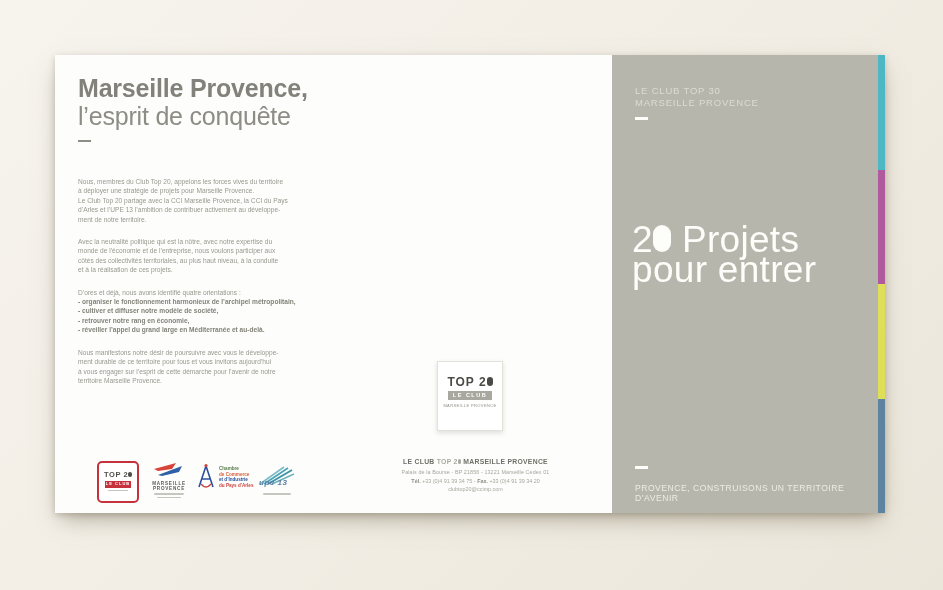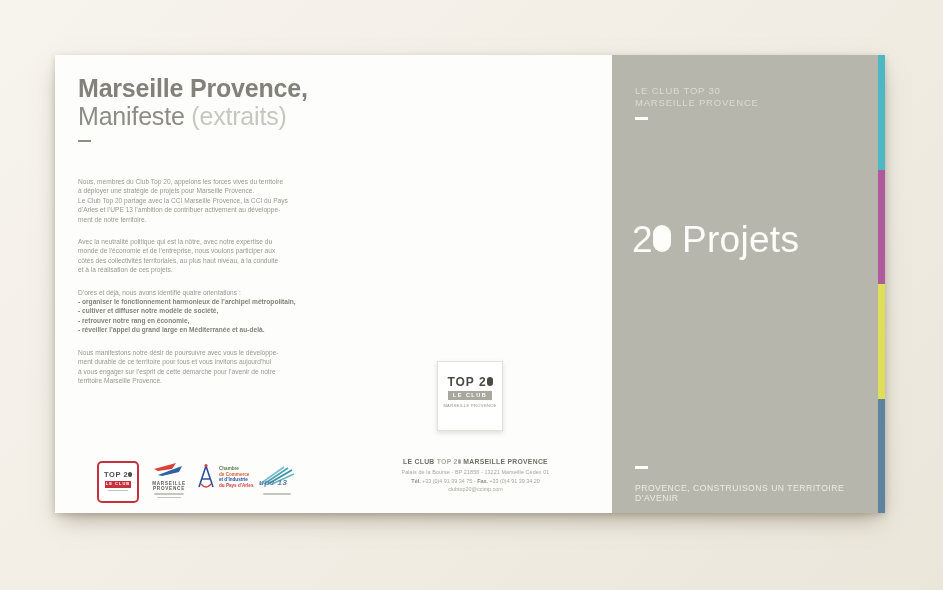--- a/index.html
+++ b/index.html
@@ -75,21 +75,21 @@
 </style>
 </head>
 <body>
 
 <div class="sheet">
 
   <div class="page-left">
 
     <div class="heading">
       <div class="h-bold">Marseille Provence,</div>
-      <div><span>Manifeste </span><span class="h-light">(extraits)</span></div>
+      <div>l’esprit de conquête</div>
       <div class="h-dash"></div>
     </div>
 
     <div class="bodytext">
       <div class="para pre">Nous, membres du Club Top 20, appelons les forces vives du territoire
 à déployer une stratégie de projets pour Marseille Provence.
 Le Club Top 20 partage avec la CCI Marseille Provence, la CCI du Pays
 d’Arles et l’UPE 13 l’ambition de contribuer activement au développe-
 ment de notre territoire.</div>
       <div class="para pre">Avec la neutralité politique qui est la nôtre, avec notre expertise du
@@ -169,20 +169,21 @@
 
   <div class="page-right">
     <div class="rp-header">
       <div>LE CLUB TOP 30</div>
       <div>MARSEILLE PROVENCE</div>
     </div>
     <div class="rp-dash d1"></div>
 
     <div class="rp-title">
       <div><span>2</span><span class="pill"></span><span> Projets</span></div>
+      <div>pour entrer</div>
     </div>
 
     <div class="rp-dash d2"></div>
     <div class="rp-footer">PROVENCE, CONSTRUISONS UN TERRITOIRE D’AVENIR</div>
 
     <div class="stripes">
       <div class="stripe" style="background: rgb(77, 183, 195);"></div>
       <div class="stripe" style="background: rgb(174, 90, 157);"></div>
       <div class="stripe" style="background: rgb(223, 222, 88);"></div>
       <div class="stripe" style="background: rgb(94, 131, 160);"></div>

